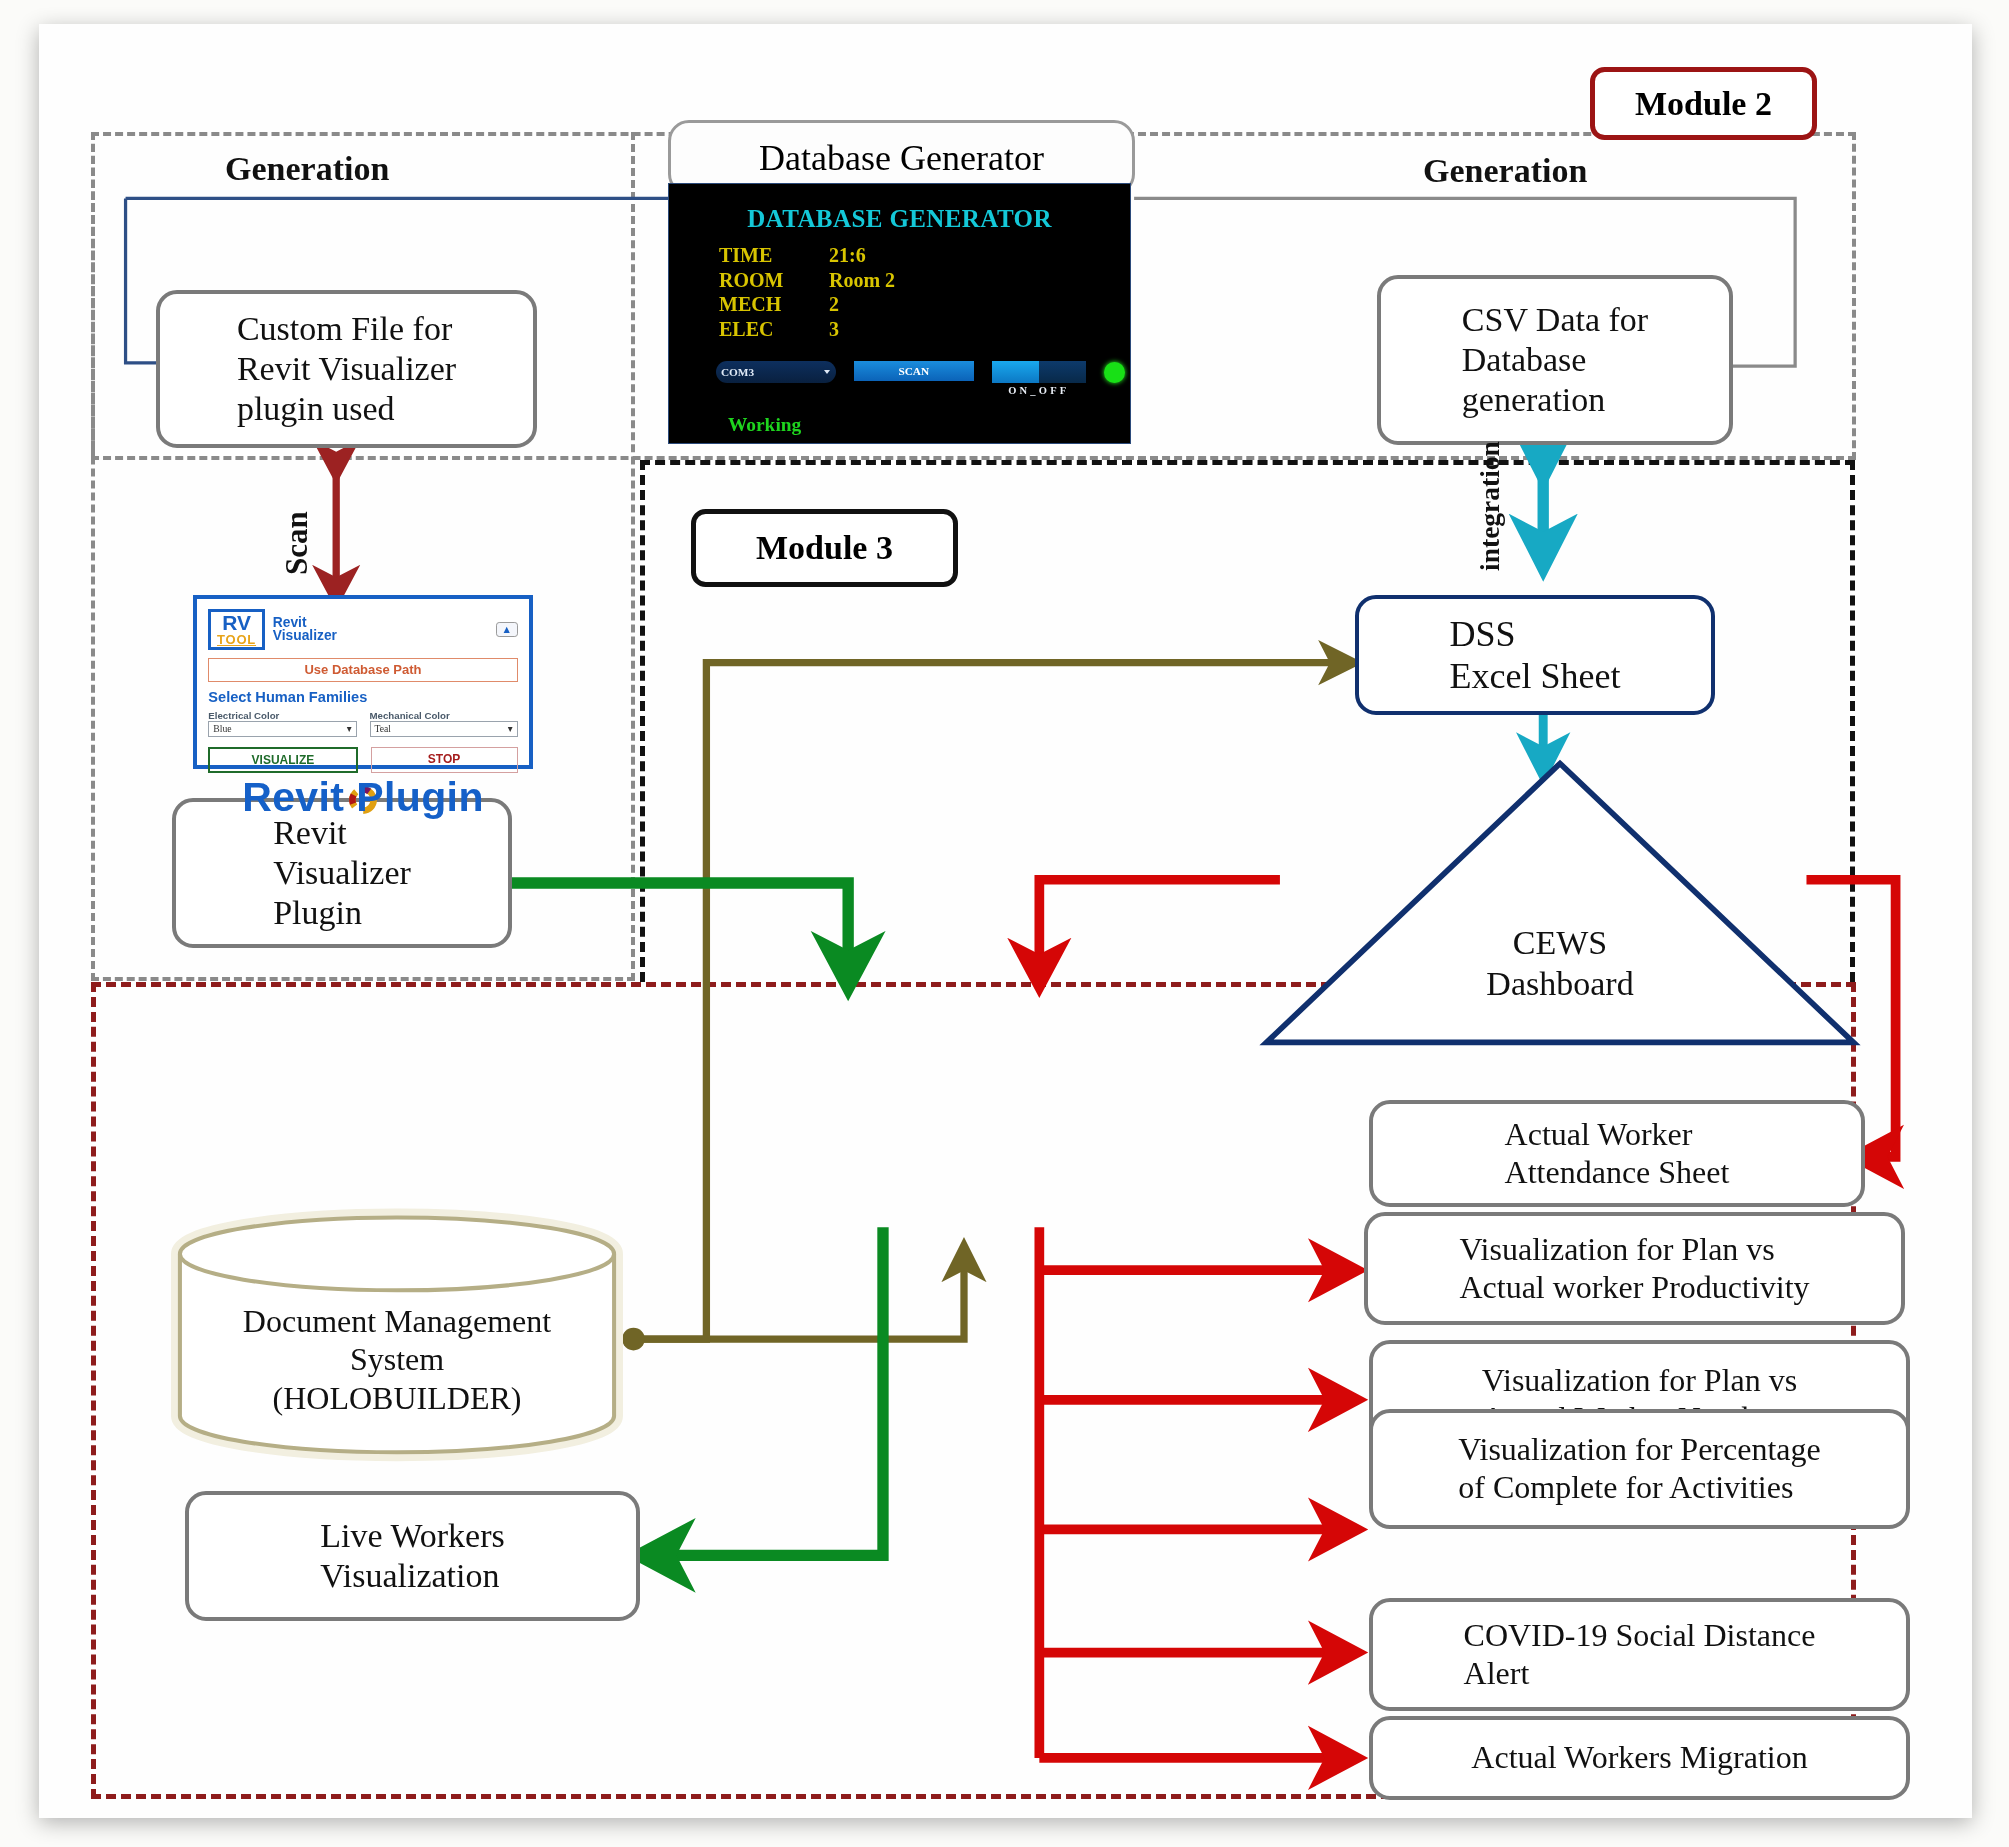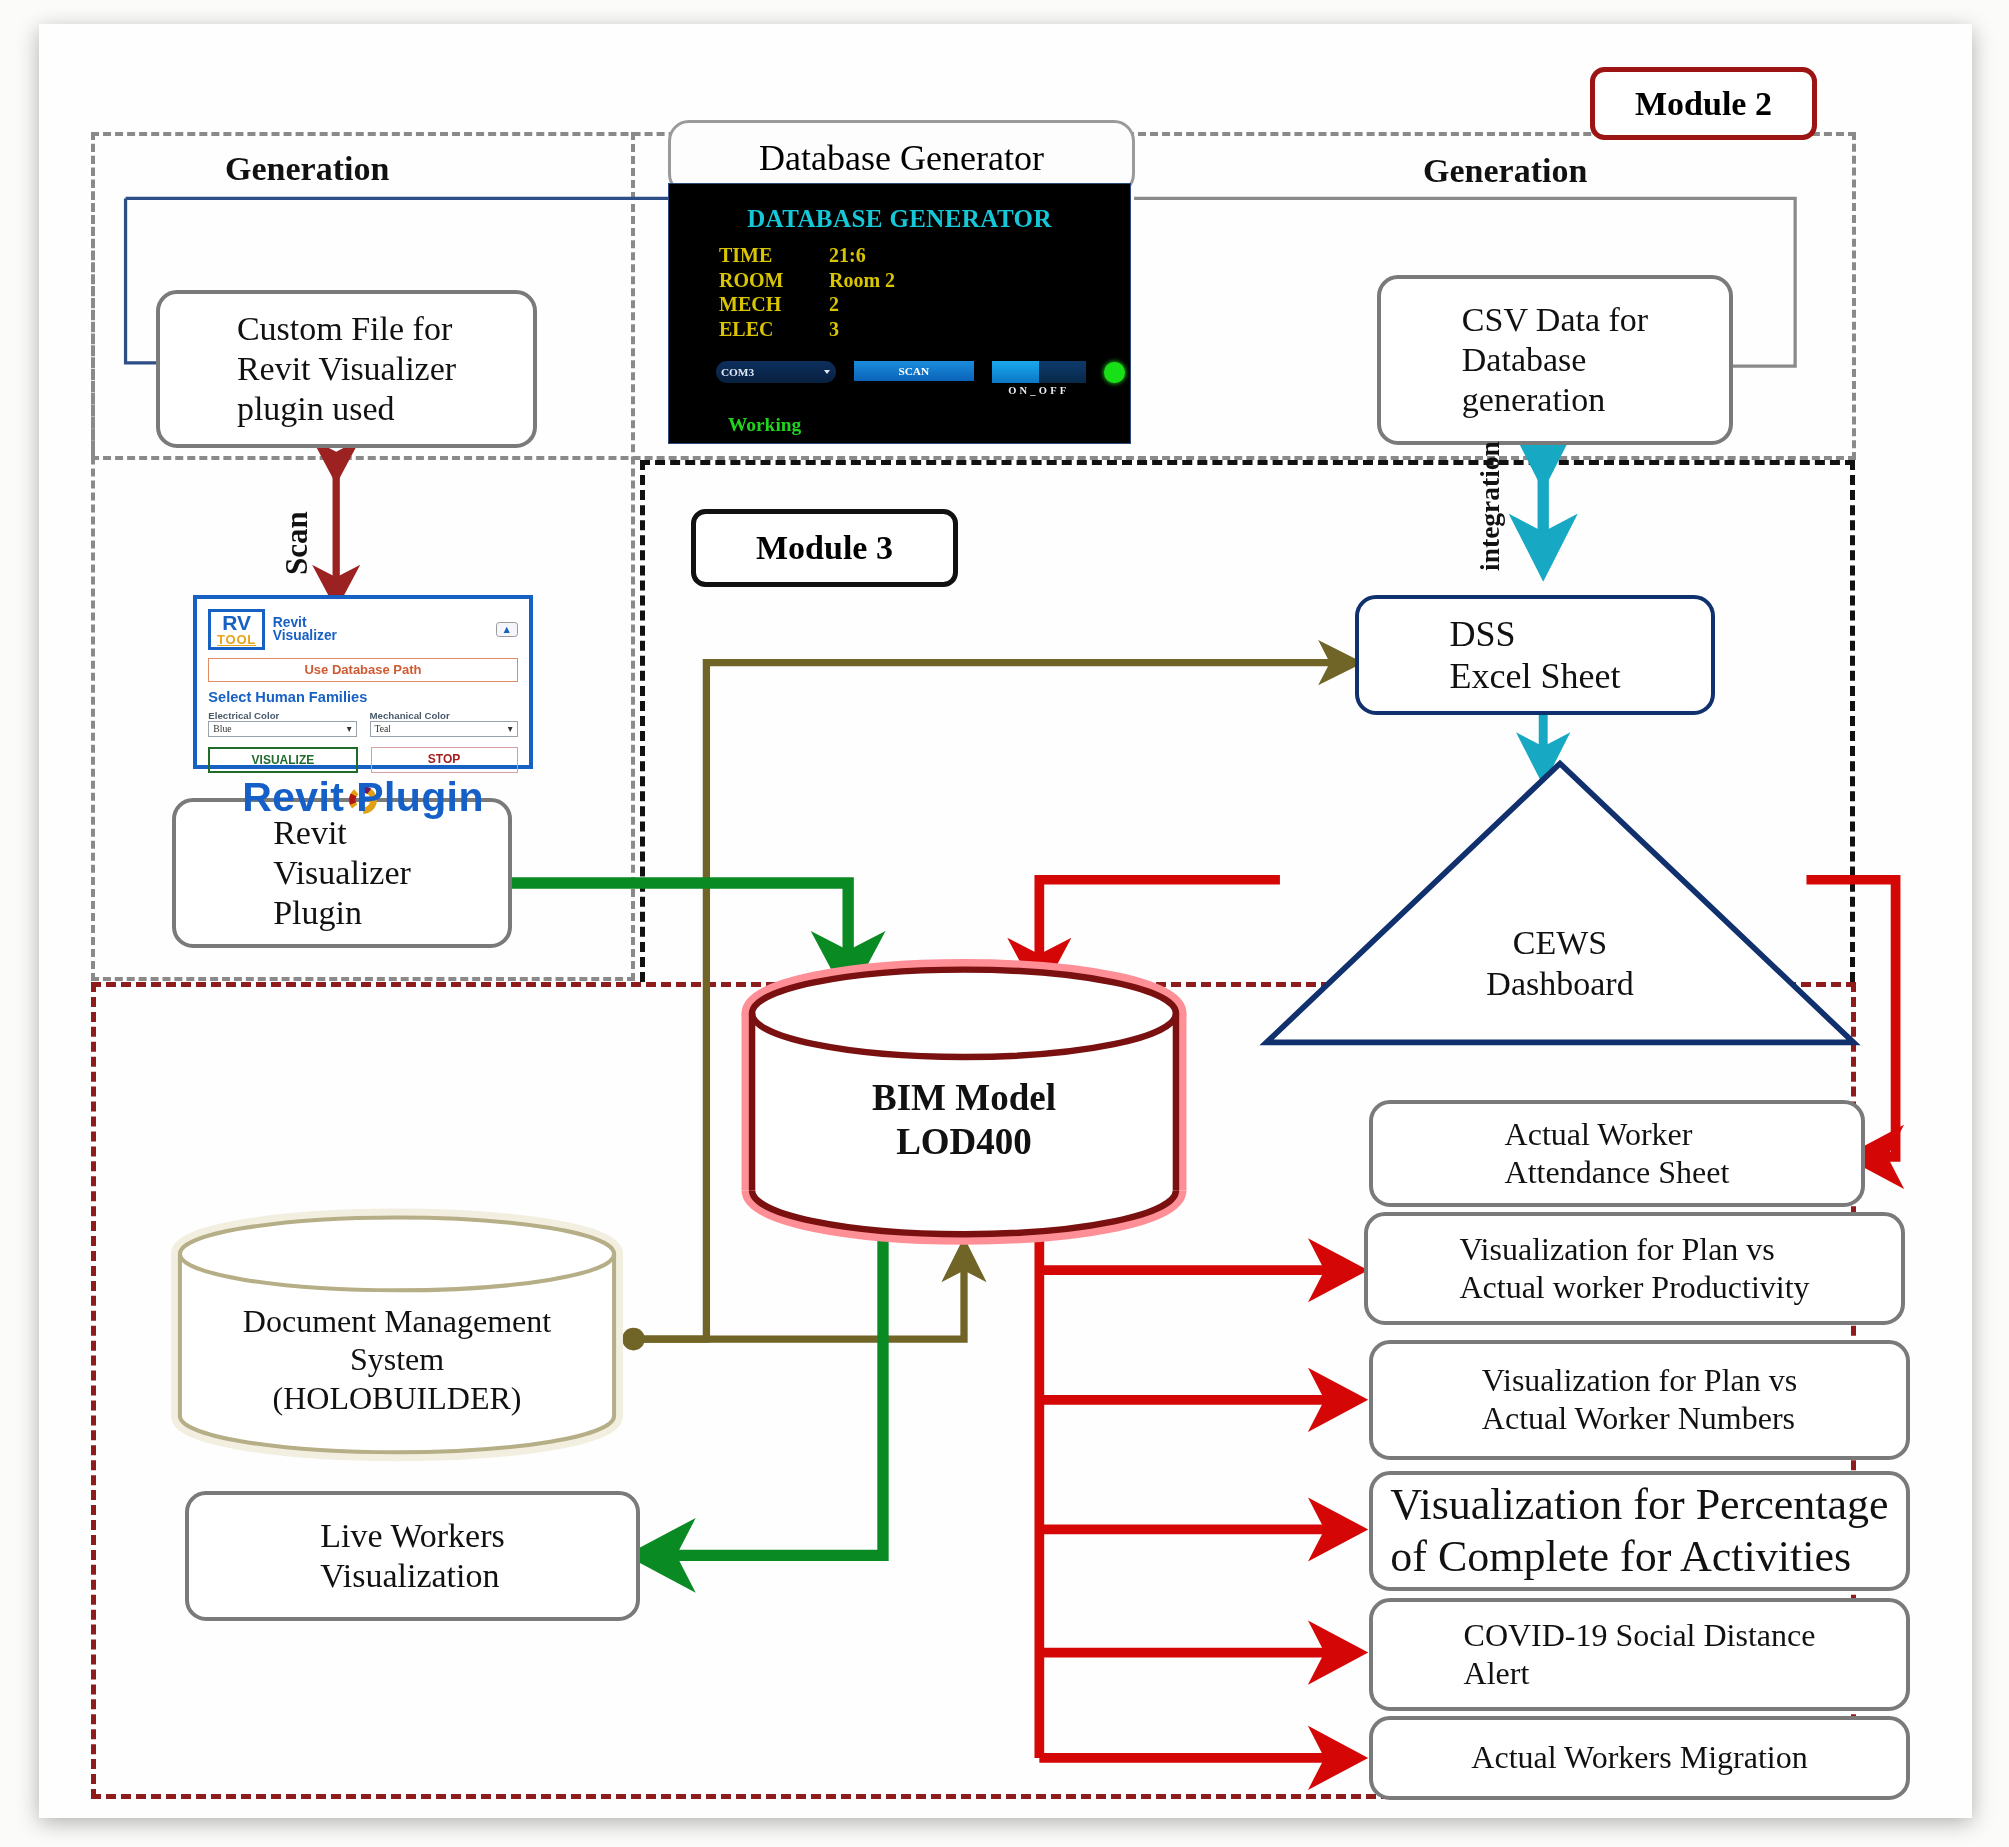--- a/index.html
+++ b/index.html
@@ -206,49 +206,32 @@
 Attendance Sheet</span>
   </div>
   <div class="node" style="left:1364px;top:1212px;width:541px;height:113px;font-size:32px;">
     <span style="white-space: pre-line;">Visualization for Plan vs
 Actual worker Productivity</span>
   </div>
   <div class="node" style="left:1369px;top:1340px;width:541px;height:120px;font-size:32px;">
     <span style="white-space: pre-line;">Visualization for Plan vs
 Actual Worker Numbers</span>
   </div>
-  <div class="node" style="left:1369px;top:1471px;width:541px;height:120px;font-size:44px;">
+  <div class="node" style="left:1369px;top:1409px;width:541px;height:120px;font-size:32px;">
     <span style="white-space: pre-line;">Visualization for Percentage
 of Complete for Activities</span>
   </div>
   <div class="node" style="left:1369px;top:1598px;width:541px;height:113px;font-size:32px;">
     <span style="white-space: pre-line;">COVID-19 Social Distance
 Alert</span>
   </div>
   <div class="node" style="left:1369px;top:1716px;width:541px;height:84px;font-size:32px;">
     <span>Actual Workers Migration</span>
   </div>
 
-  <div class="cyl" style="left:729px;top:968px;width:470px;height:271px;">
-    <svg width="470" height="271" style="position:absolute;left:0;top:0;overflow:visible;" viewBox="0 0 580 335">
-      <g filter="none">
-        <ellipse cx="290" cy="56" rx="262" ry="54" fill="none" stroke="#ff8f96" stroke-width="26"></ellipse>
-        <path d="M28,56 L28,275" stroke="#ff8f96" stroke-width="26" fill="none"></path>
-        <path d="M552,56 L552,275" stroke="#ff8f96" stroke-width="26" fill="none"></path>
-        <path d="M28,275 A262,54 0 0 0 552,275" stroke="#ff8f96" stroke-width="26" fill="none"></path>
-      </g>
-      <path d="M28,56 A262,54 0 0 1 552,56 L552,275 A262,54 0 0 1 28,275 Z" fill="#fff"></path>
-      <ellipse cx="290" cy="56" rx="262" ry="54" fill="#fff" stroke="#7a1010" stroke-width="8"></ellipse>
-      <path d="M28,56 L28,275" stroke="#7a1010" stroke-width="8" fill="none"></path>
-      <path d="M552,56 L552,275" stroke="#7a1010" stroke-width="8" fill="none"></path>
-      <path d="M28,275 A262,54 0 0 0 552,275" stroke="#7a1010" stroke-width="8" fill="none"></path>
-    </svg>
-    <div class="txt" style="top: 108px; font-size: 37px; font-weight: bold; white-space: pre-line;">BIM Model
-LOD400</div>
-  </div>
 
   <div class="cyl" style="left:154px;top:1215px;width:486px;height:243px;">
     <svg width="486" height="243" style="position:absolute;left:0;top:0;overflow:visible;" viewBox="0 0 600 300">
       <g>
         <ellipse cx="300" cy="48" rx="268" ry="45" fill="none" stroke="#f2efe0" stroke-width="22"></ellipse>
         <path d="M32,48 L32,248" stroke="#f2efe0" stroke-width="22" fill="none"></path>
         <path d="M568,48 L568,248" stroke="#f2efe0" stroke-width="22" fill="none"></path>
         <path d="M32,248 A268,45 0 0 0 568,248" stroke="#f2efe0" stroke-width="22" fill="none"></path>
       </g>
       <path d="M32,48 A268,45 0 0 1 568,48 L568,248 A268,45 0 0 1 32,248 Z" fill="#fff"></path>

